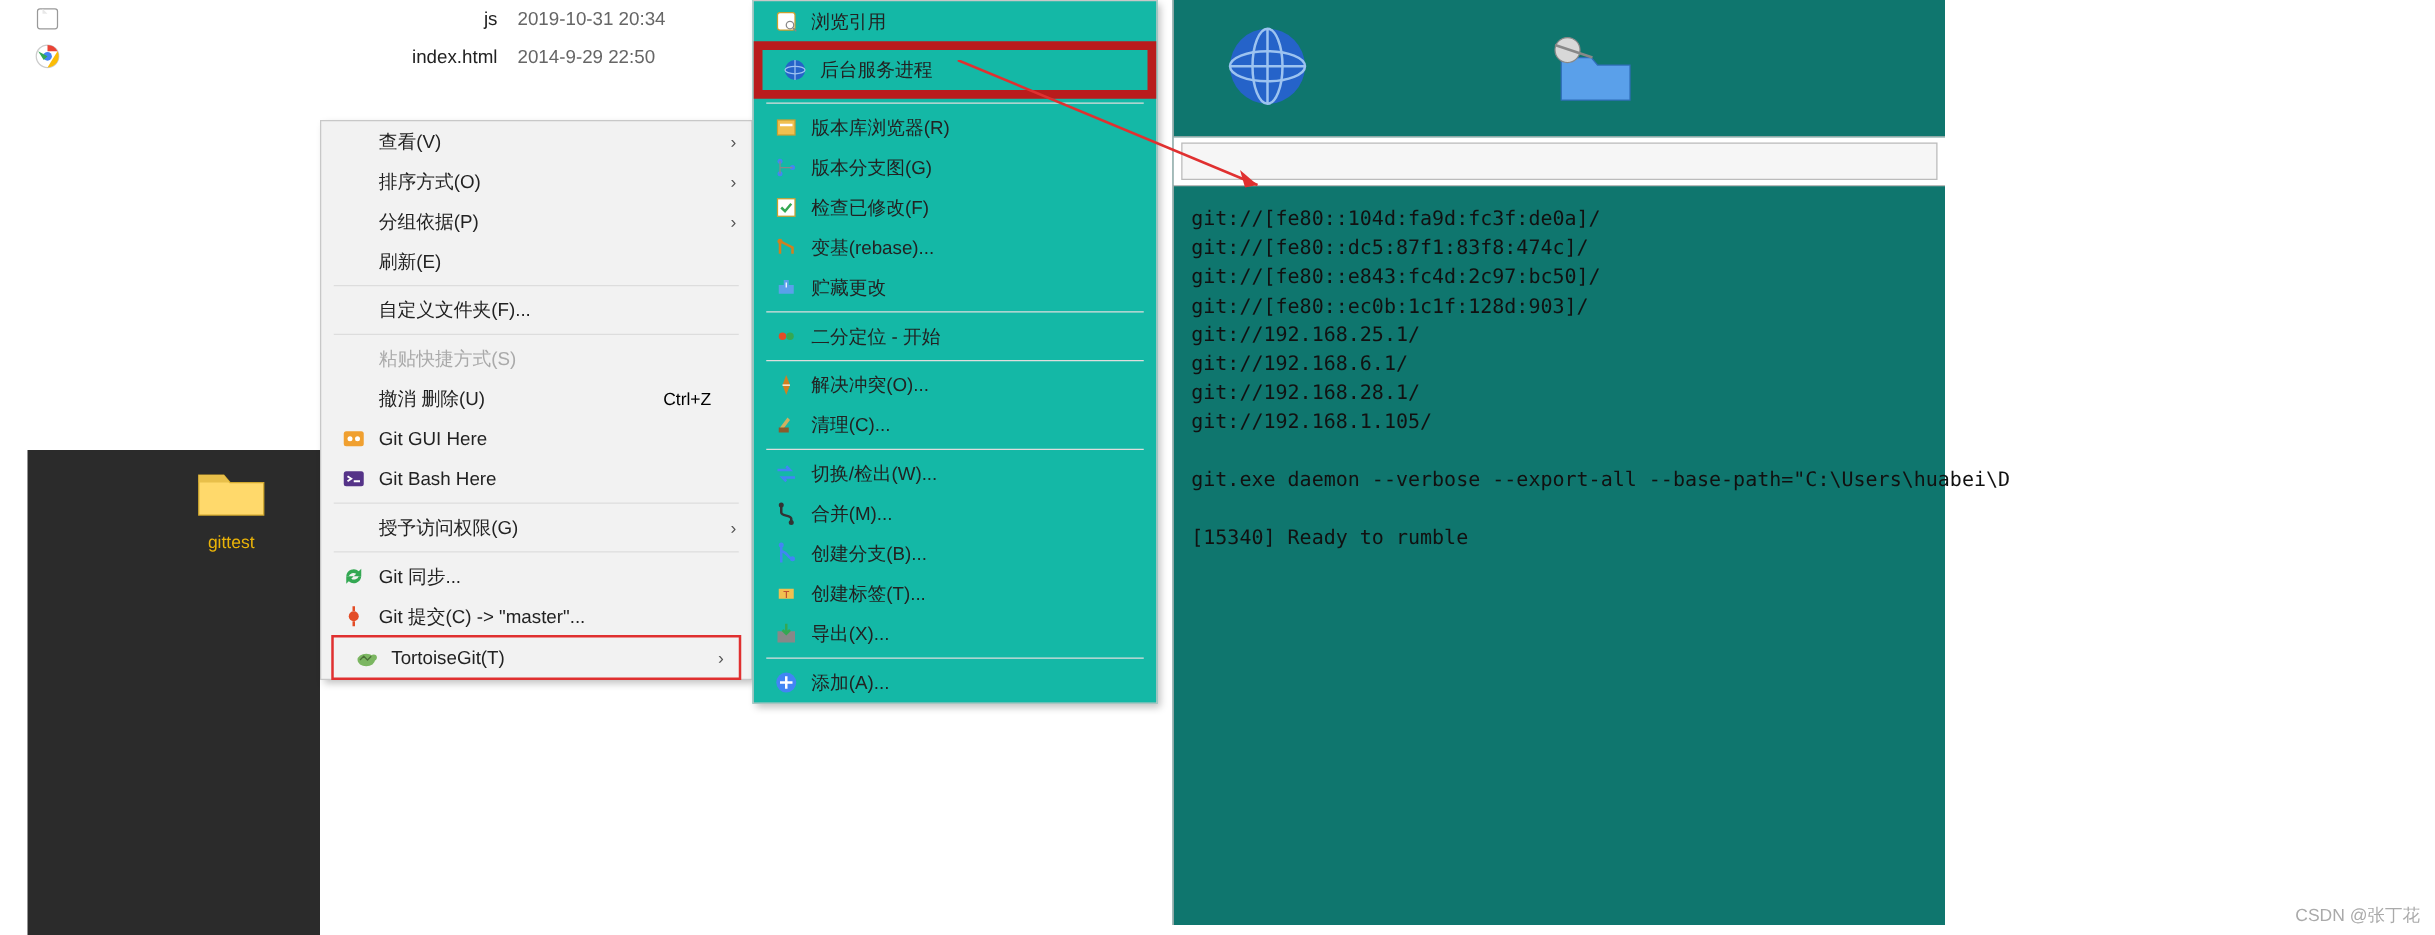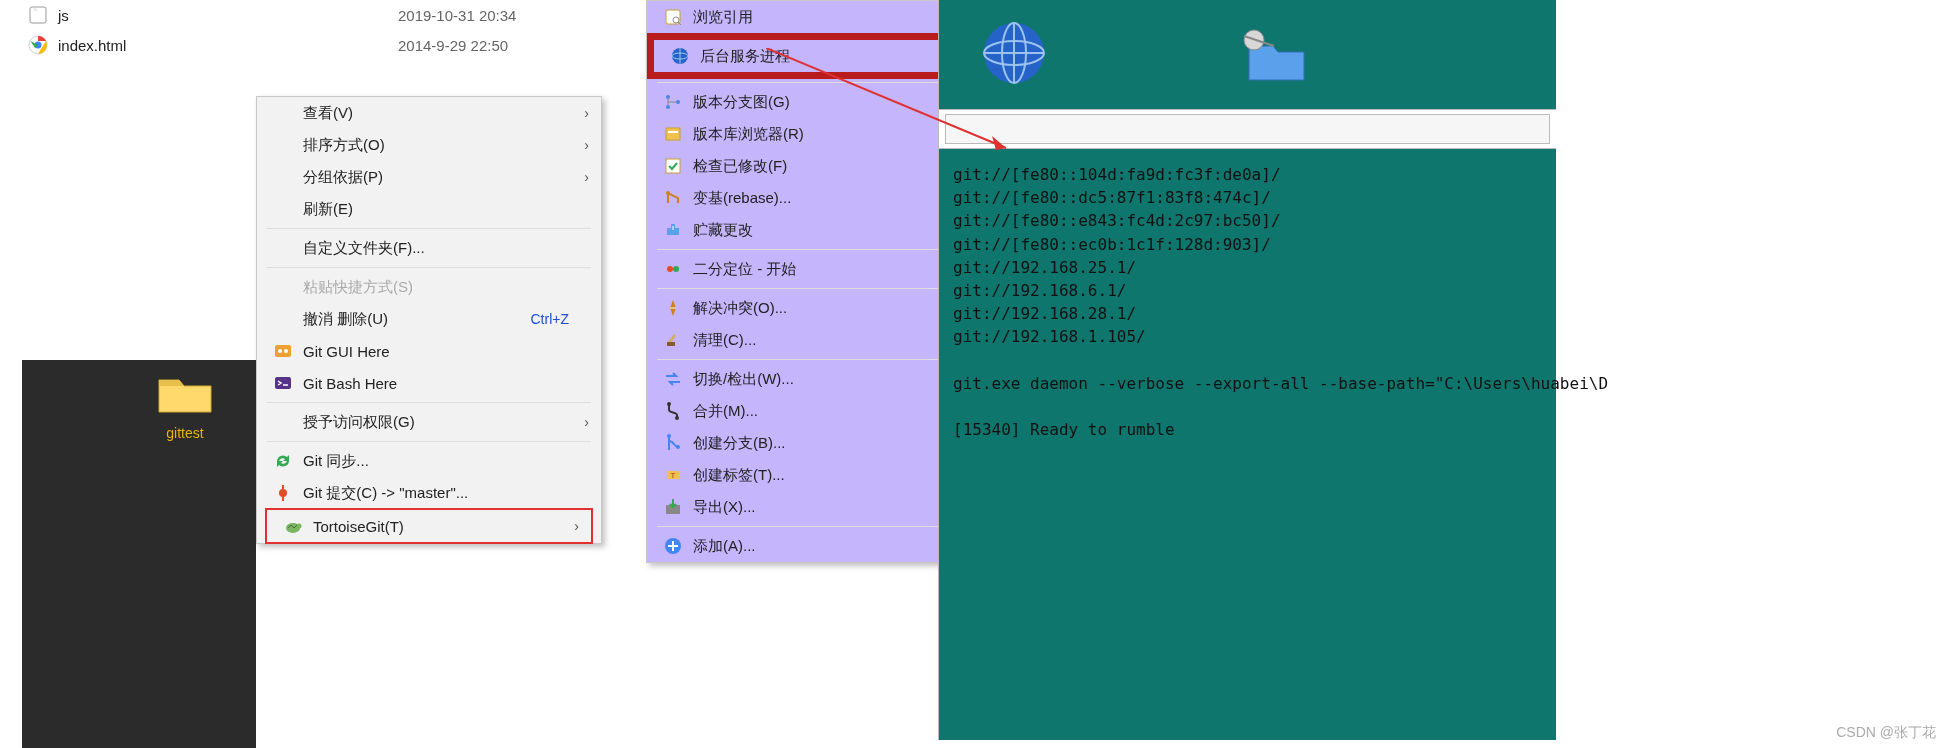--- a/index.html
+++ b/index.html
@@ -2,41 +2,41 @@
 <html><head>
 <meta charset="utf-8">
 <style>
 * { margin: 0; padding: 0; box-sizing: border-box; }
 body { font-family: "Microsoft YaHei", "Segoe UI", sans-serif; font-size: 14px; background: #fff; width: 1948px; height: 748px; position: relative; overflow: hidden; }
 
 
 .file-list { position: absolute; top: 0; left: 0; width: 925px; height: 360px; background: #fff; }
 .file-row { display: flex; align-items: center; height: 30px; padding-left: 28px; }
 .file-icon { width: 20px; height: 20px; margin-right: 10px; }
-.file-name { width: 340px; font-size: 15px; color: #222; }
-.file-date { font-size: 15px; color: #666; }
+.file-name { width: 340px; font-size: 15px; color: #222; text-align: right; }
+.file-date { font-size: 15px; color: #666; margin-left: 16px; }
 
 
 .dark-area { position: absolute; top: 360px; left: 22px; width: 234px; height: 388px; background: #2b2b2b; }
 .folder-block { position: absolute; top: 10px; left: 135px; text-align: center; }
 .folder-label { color: #eab308; font-size: 14px; margin-top: 6px; }
 
 
 .ctx1 { position: absolute; top: 96px; left: 256px; width: 346px; background: #f2f2f2; border: 1px solid #c8c8c8; box-shadow: 3px 3px 6px rgba(0,0,0,.25); }
 .ctx-item { display: flex; align-items: center; height: 32px; padding: 0 12px 0 14px; cursor: default; }
 .ctx-item .icon-slot { width: 24px; display: flex; align-items: center; justify-content: center; }
 .ctx-item .label { flex: 1; font-size: 15px; color: #222; padding-left: 8px; }
-.ctx-item .shortcut { font-size: 14px; color: #1d4ed8; padding-right: 6px; }
+.ctx-item .shortcut { font-size: 14px; color: #000000; padding-right: 6px; }
 .ctx-item .arrow { width: 14px; color: #555; text-align: right; }
 .ctx-item.disabled .label { color: #aaa; }
 .ctx-sep { height: 1px; background: #ddd; margin: 3px 10px; }
 .ctx-highlight { border: 2px solid #e03030; margin: -1px 8px; }
 
 
-.ctx2 { position: absolute; top: 0; left: 602px; width: 324px; background: #c4b5fd; border: 1px solid #c8c8c8; box-shadow: 3px 3px 6px rgba(0,0,0,.25); margin-left: 44px; }
+.ctx2 { position: absolute; top: 0; left: 602px; width: 324px; background: #14b8a6; border: 1px solid #c8c8c8; box-shadow: 3px 3px 6px rgba(0,0,0,.25); }
 .ctx2-highlight { border: 7px solid #b91c1c; }
 
 
 .right-win { position: absolute; top: 0; left: 938px; width: 618px; height: 740px; background: #0f766e; border-left: 1px solid #bbb; }
 .rw-iconbar { height: 110px; border-bottom: 1px solid #bbb; display: flex; align-items: center; gap: 180px; padding-left: 40px; }
 .rw-toolbar { height: 38px; background: #fff; padding: 4px 6px; }
 .rw-tb-inner { height: 30px; border: 1px solid #bbb; background: #f6f6f6; }
 .rw-text { padding: 14px 14px; font-family: "Consolas", monospace; font-size: 16px; color: #111; white-space: pre; line-height: 1.45; border-top: 1px solid #bbb; }
 
 .watermark { position: absolute; bottom: 6px; right: 12px; color: #aaa; font-size: 14px; }
@@ -210,37 +210,37 @@
           </svg>
         </span>
         <span class="label">后台服务进程</span>
         <span class="arrow"></span>
       </div>
     </div>
     <div class="ctx-sep"></div>
     <div class="ctx-item">
       <span class="icon-slot">
         <svg class="ico" viewBox="0 0 20 20">
+          <rect x="3" y="4" width="14" height="12" fill="#f0c050" stroke="#c9a030"></rect>
+          <rect x="5" y="7" width="10" height="2" fill="#fff"></rect>
+        </svg>
+      </span>
+      <span class="label">版本库浏览器(R)</span>
+      <span class="arrow"></span>
+    </div>
+    <div class="ctx-item">
+      <span class="icon-slot">
+        <svg class="ico" viewBox="0 0 20 20">
           <circle cx="5" cy="5" r="2" fill="#4285f4"></circle>
           <circle cx="5" cy="15" r="2" fill="#4285f4"></circle>
           <circle cx="15" cy="10" r="2" fill="#4285f4"></circle>
           <path d="M5 5v10M5 10h10" stroke="#888"></path>
         </svg>
       </span>
       <span class="label">版本分支图(G)</span>
-      <span class="arrow"></span>
-    </div>
-    <div class="ctx-item">
-      <span class="icon-slot">
-        <svg class="ico" viewBox="0 0 20 20">
-          <rect x="3" y="4" width="14" height="12" fill="#f0c050" stroke="#c9a030"></rect>
-          <rect x="5" y="7" width="10" height="2" fill="#fff"></rect>
-        </svg>
-      </span>
-      <span class="label">版本库浏览器(R)</span>
       <span class="arrow"></span>
     </div>
     <div class="ctx-item">
       <span class="icon-slot">
         <svg class="ico" viewBox="0 0 20 20">
           <rect x="3" y="3" width="14" height="14" fill="#fff" stroke="#c9a030"></rect>
           <path d="M6 10l3 3 5-6" stroke="#34a853" stroke-width="2" fill="none"></path>
         </svg>
       </span>
       <span class="label">检查已修改(F)</span>

